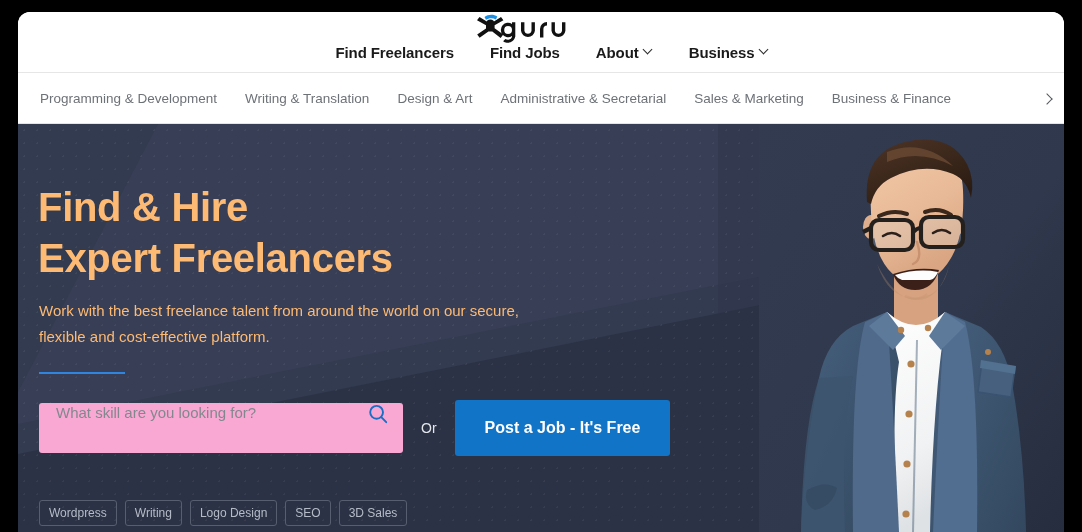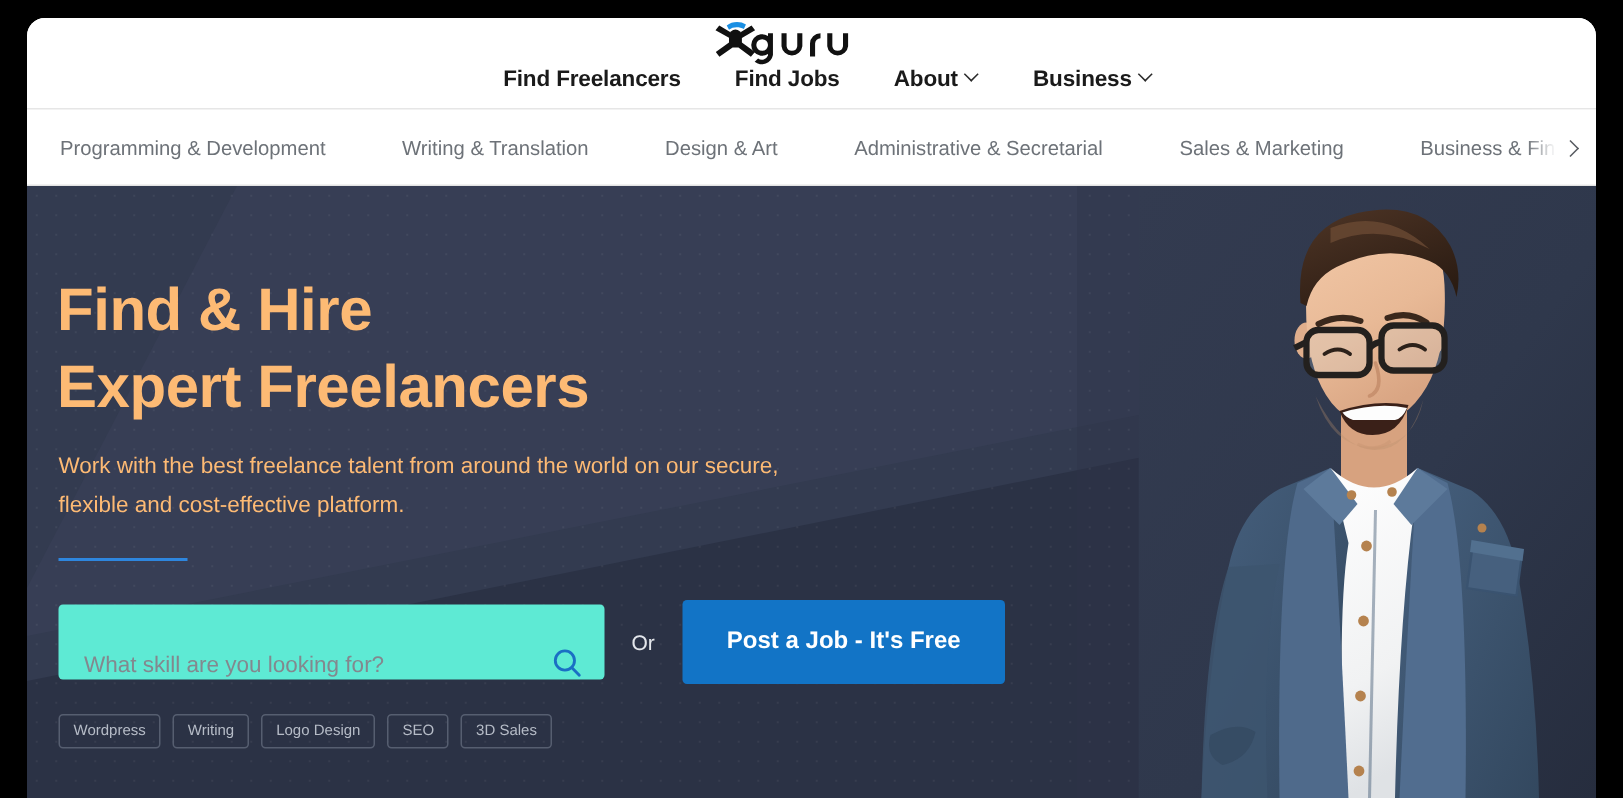--- a/index.html
+++ b/index.html
@@ -118,21 +118,21 @@
     border-bottom: 1px solid #e4e4e4;
     display: flex;
     align-items: center;
     box-sizing: border-box;
     overflow: hidden;
   }
   .category-track {
     display: flex;
     align-items: center;
     padding-left: 22px;
-    gap: 51px;
+    gap: 28px;
     white-space: nowrap;
   }
   .category-item {
     font-size: 13.5px;
     color: #6d7278;
     cursor: pointer;
     white-space: nowrap;
   }
   .cat-scroll-right {
     position: absolute;
@@ -216,24 +216,24 @@
 
   .search-row {
     display: flex;
     align-items: center;
     margin-top: 26px;
     margin-left: 1px;
   }
   .search-box {
     width: 364px;
     height: 50px;
-    background: #5eead4;
+    background: #f9a8d4;
     border-radius: 3px;
     display: flex;
-    align-items: flex-end;
+    align-items: flex-start;
     padding: 0 14px 0 15px;
     box-sizing: border-box;
   }
   .search-input {
     flex: 1;
     border: none;
     outline: none;
     font-size: 15px;
     color: #4a4f55;
     font-family: "Liberation Sans", sans-serif;
@@ -259,29 +259,30 @@
     white-space: nowrap;
   }
 
   .chips-row {
     display: flex;
     gap: 8px;
     margin-top: 20px;
     margin-left: 1px;
   }
   .chip {
-    font-size: 10px;
+    font-size: 12px;
     color: #b6bcc7;
     border: 1px solid #565e70;
     border-radius: 3px;
     padding: 5px 9px;
     cursor: pointer;
     white-space: nowrap;
     background: transparent;
     font-family: "Liberation Sans", sans-serif;
+    margin-top: 24px;
   }
 
   .hero-photo {
     position: absolute;
     right: 0;
     bottom: 0;
     width: 305px;
     height: 408px;
     z-index: 3;
   }

